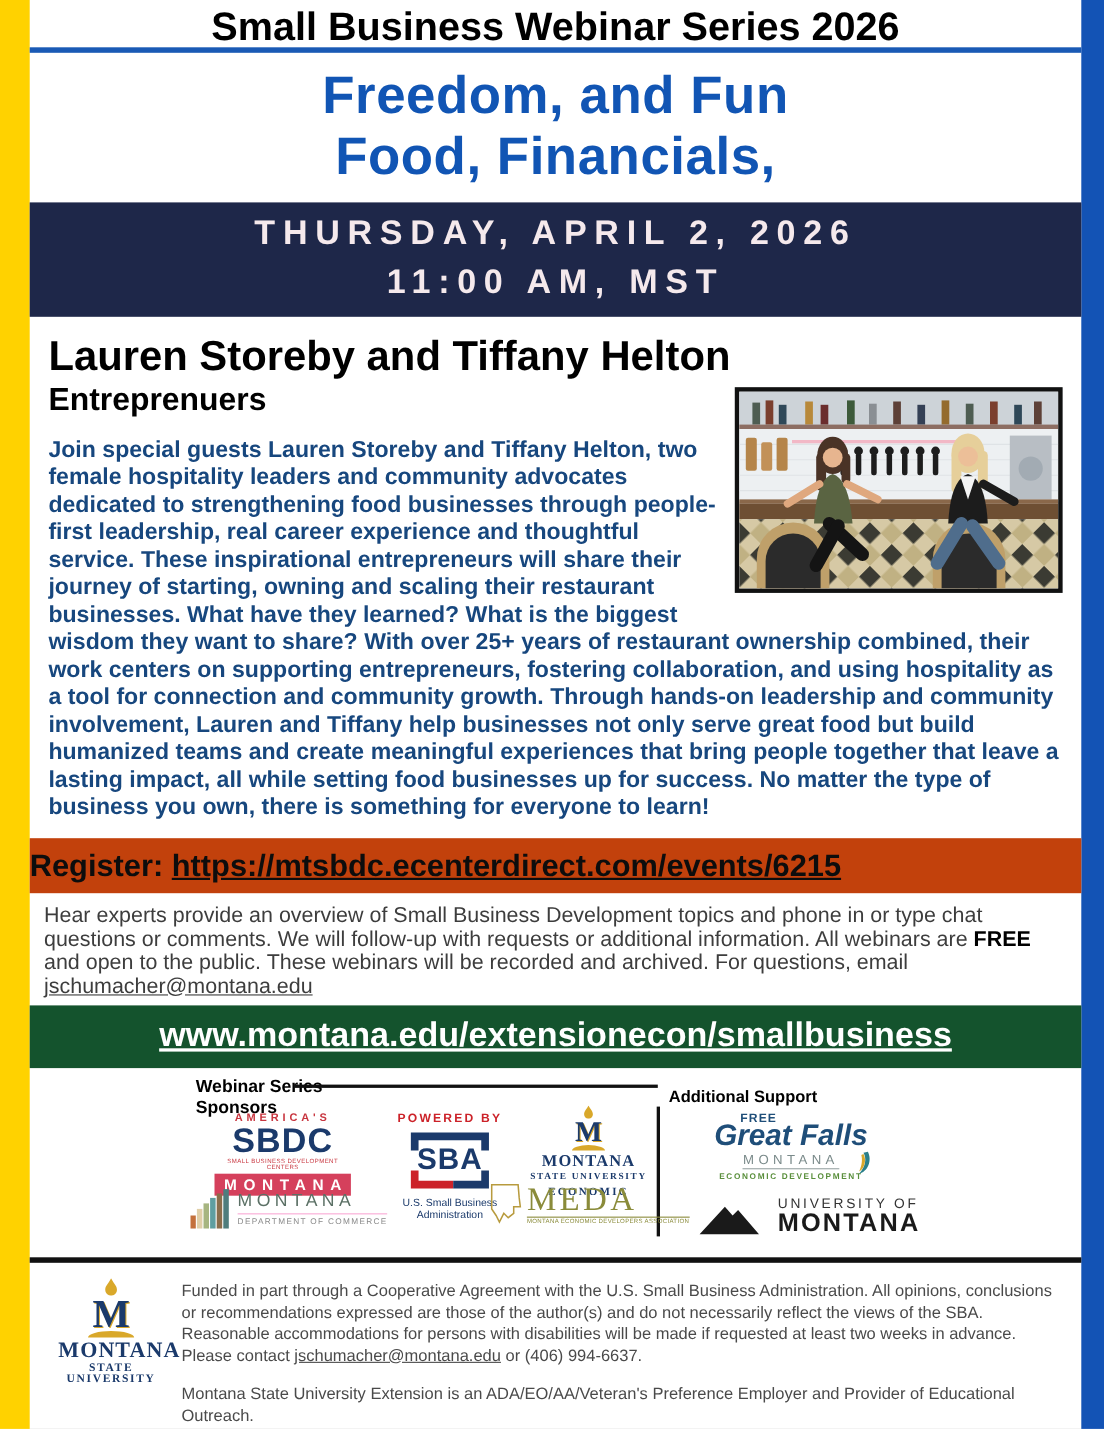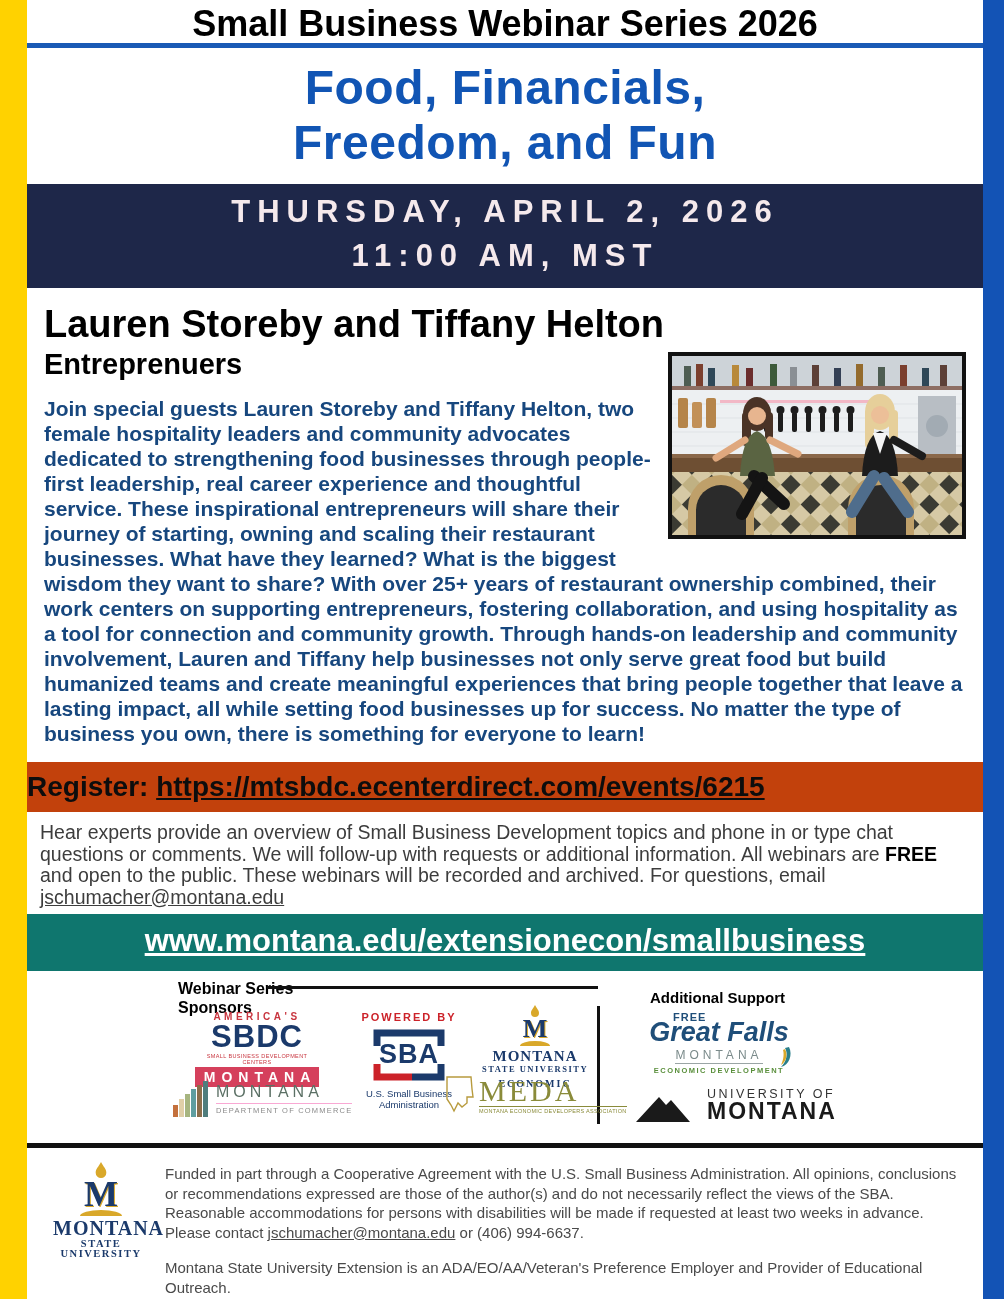--- a/index.html
+++ b/index.html
@@ -35,30 +35,30 @@
   .register-bar { margin-top:16px; background:#c2410c; padding:9px 0;
     font-size:28px; font-weight:700; color:#0d0d0d; }
   .register-url { text-decoration:underline; cursor:pointer; }
 
   
   .info { margin:10px 17px 0 13px; font-size:19.5px; line-height:21.5px; color:#3d3d3d; }
   .free { font-weight:700; color:#000; }
   .email-link { text-decoration:underline; cursor:pointer; }
   .join-line { margin:14px 17px 0 13px; font-size:19.5px; line-height:21px; color:#3d3d3d; }
 
-  .www-bar { margin-top:6px; background:#0f766e; text-align:center; padding:9px 0 12px; }
+  .www-bar { margin-top:6px; background:#14532d; text-align:center; padding:9px 0 12px; }
   .www-url { color:#ffffff; font-size:31px; font-weight:700; text-decoration:underline; cursor:pointer; }
 
   
   .sponsors { position:relative; height:172px; }
   .sp-heading { position:absolute; left:151px; top:8px; width:120px;
     font-size:16px; line-height:19px; font-weight:700; color:#000; }
   .sp-hline { position:absolute; left:240px; top:15px; width:331px; height:3px; background:#111; }
   .sp-vline { position:absolute; left:570px; top:35px; width:3px; height:118px; background:#111; }
-  .addl-heading { position:absolute; left:623px; top:18px; font-size:15px; font-weight:700; color:#000; }
+  .addl-heading { position:absolute; left:581px; top:18px; font-size:15px; font-weight:700; color:#000; }
 
   .logo { position:absolute; text-align:center; }
   
   .logo-sbdc { left:168px; top:40px; width:124px; }
   .sbdc-top { color:#c8353f; font-size:10px; letter-spacing:3.5px; font-weight:600; }
   .sbdc-name { color:#1b3a6b; font-size:31px; line-height:30px; font-weight:900; letter-spacing:1px; }
   .sbdc-tag { color:#c8353f; font-size:5.5px; letter-spacing:0.4px; margin-top:1px; }
   .sbdc-region { display:block; background:#d5405c; color:#fff; font-size:14px; font-weight:700;
     letter-spacing:6px; padding:2px 0 2px 6px; margin-top:2px; }
   
@@ -127,22 +127,22 @@
 <div class="page">
   <div class="stripe-left"></div>
   <div class="stripe-right"></div>
 
   <div class="content">
 
     <div class="series-title">Small Business Webinar Series 2026</div>
     <div class="blue-rule"></div>
 
     <div class="event-title">
+      <div>Freedom, and Fun</div>
       <div>Food, Financials,</div>
-      <div>Freedom, and Fun</div>
     </div>
 
     <div class="date-bar">
       <div class="date-line">THURSDAY, APRIL 2, 2026</div>
       <div class="date-line">11:00 AM, MST</div>
     </div>
 
     <div class="main">
       <div class="speaker-names">Lauren Storeby and Tiffany Helton</div>
 

